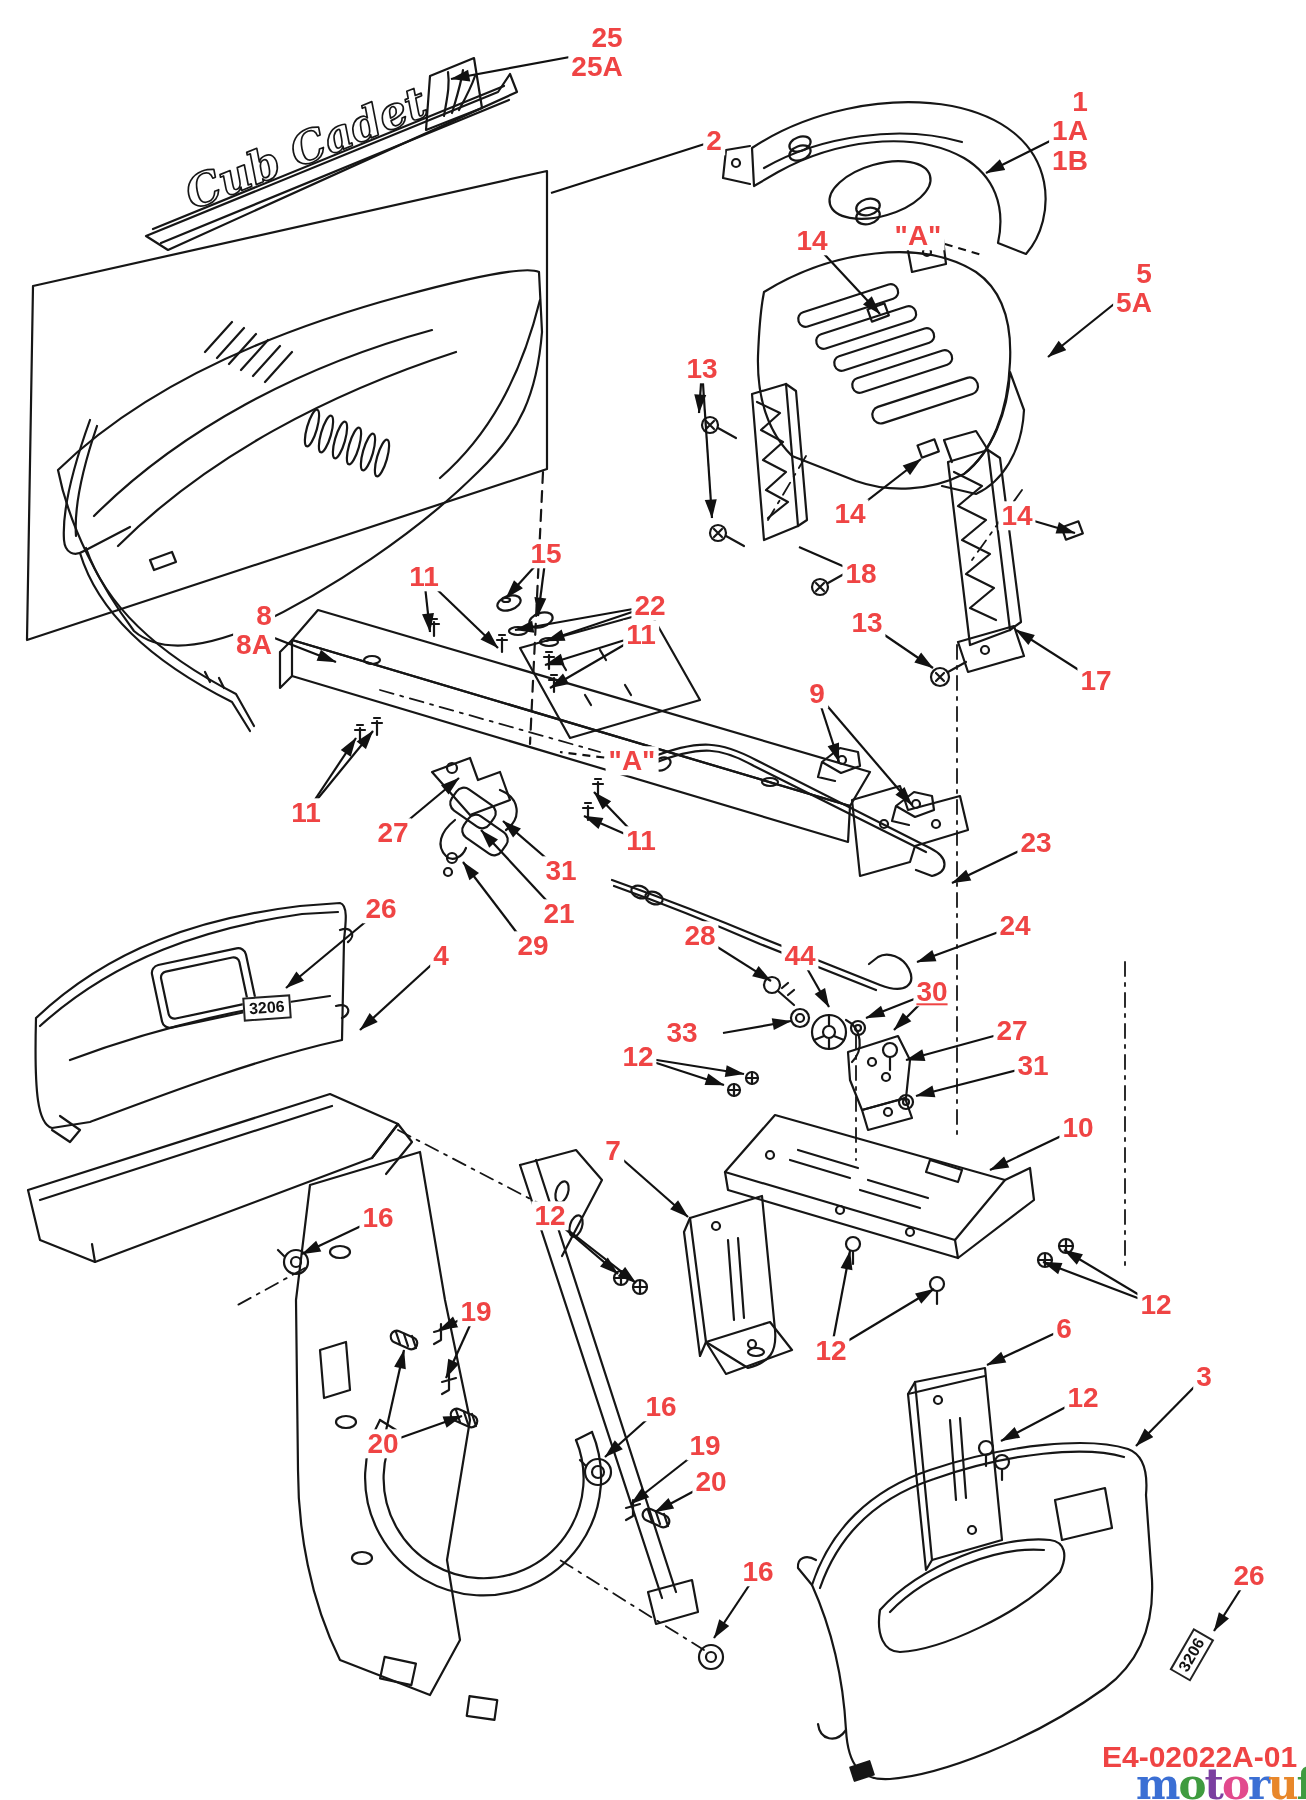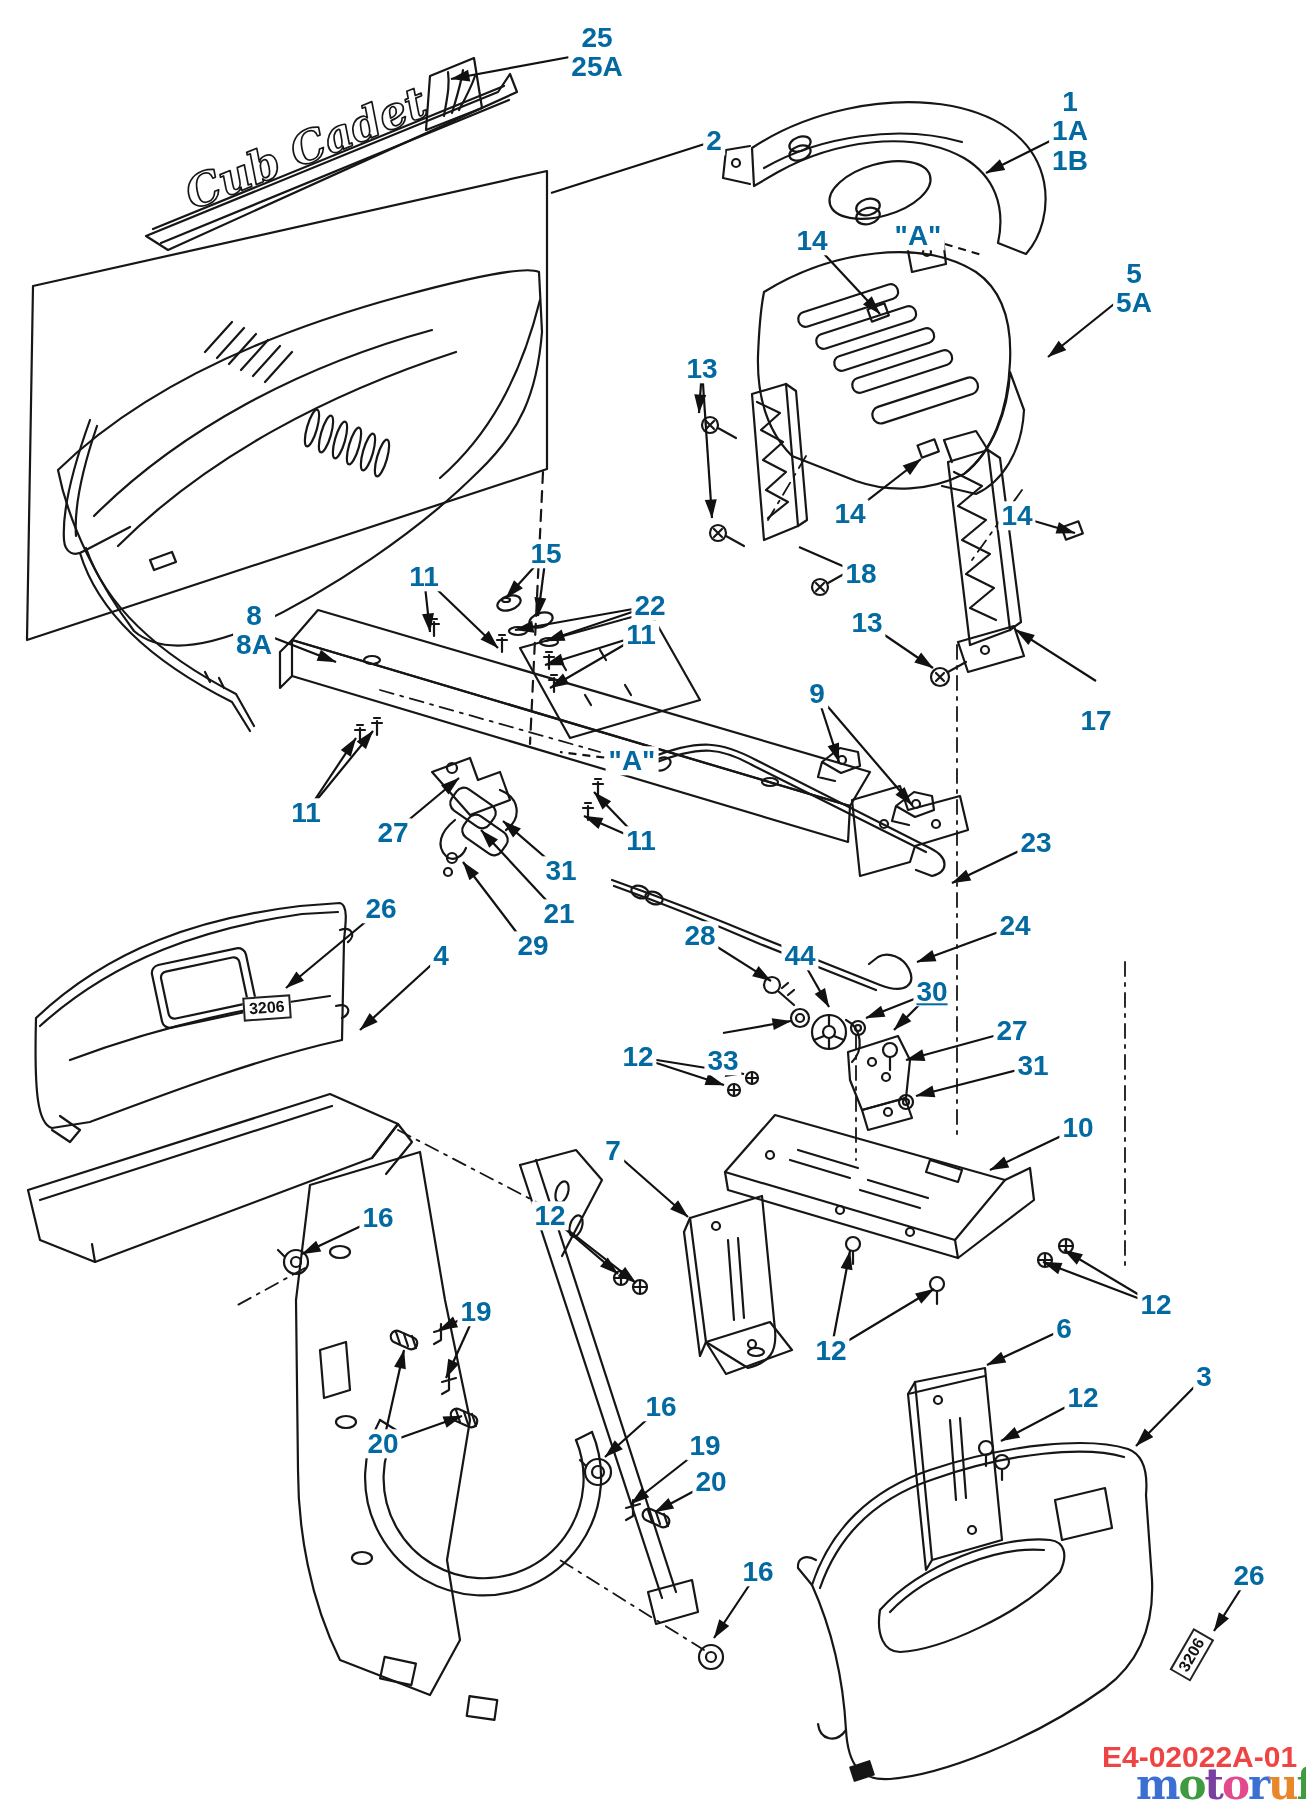--- a/index.html
+++ b/index.html
@@ -1,22 +1,22 @@
 <!DOCTYPE html>
 <html><head>
 <meta charset="utf-8">
 <style>
   html,body{margin:0;padding:0;background:#fff;}
   #page{position:relative;width:1306px;height:1800px;background:#fff;overflow:hidden;
         font-family:"Liberation Sans",sans-serif;}
   #art-svg,#leader-svg{position:absolute;left:0;top:0;}
   #leader-svg{pointer-events:none;}
   .callout{position:absolute;transform:translate(-50%,-50%);
-           font:bold 28px/1.05 "Liberation Sans",sans-serif;color:#0369a1;
-           background:#fff;padding:0 3px;white-space:pre-line;text-align:center;z-index:5;}
+           font:bold 28px/1.05 "Liberation Sans",sans-serif;color:#ef4444;
+           background:#fff;padding:0 3px;white-space:pre-line;text-align:right;z-index:5;}
   .sticker{position:absolute;border:2px solid #222;background:#fff;color:#111;
            font:bold 16px/1 "Liberation Sans",sans-serif;padding:2px 4px;z-index:4;}
   #sticker-left{left:243px;top:996px;transform:rotate(-4deg);}
   #sticker-right{left:1168px;top:1643px;transform:rotate(-60deg);}
   #figure-code{position:absolute;left:1102px;top:1740px;
                font:bold 30px "Liberation Sans",sans-serif;color:#ef4444;z-index:6;}
   #watermark{position:absolute;left:1136px;top:1760px;z-index:6;
              font:bold 42px "DejaVu Serif",serif;letter-spacing:-2px;white-space:nowrap;}
 </style>
 </head>
@@ -413,35 +413,35 @@
       <div class="callout" style="left: 850px; top: 514px;">14</div>
       <div class="callout" style="left: 1017px; top: 516px;">14</div>
       <div class="callout" style="left: 861px; top: 574px;">18</div>
       <div class="callout" style="left: 546px; top: 554px;">15</div>
       <div class="callout" style="left: 424px; top: 577px;">11</div>
       <div class="callout" style="left: 650px; top: 606px;">22</div>
       <div class="callout" style="left: 641px; top: 635px;">11</div>
       <div class="callout" style="left: 254px; top: 630px;">8
 8A</div>
       <div class="callout" style="left: 867px; top: 623px;">13</div>
-      <div class="callout" style="left: 1096px; top: 681px; margin-top: 40px;">17</div>
+      <div class="callout" style="left: 1096px; top: 681px;">17</div>
       <div class="callout" style="left: 632px; top: 761px;">"A"</div>
       <div class="callout" style="left: 817px; top: 694px;">9</div>
       <div class="callout" style="left: 306px; top: 813px;">11</div>
       <div class="callout" style="left: 393px; top: 833px;">27</div>
       <div class="callout" style="left: 561px; top: 871px;">31</div>
       <div class="callout" style="left: 559px; top: 914px;">21</div>
       <div class="callout" style="left: 527px; top: 946px; margin-left: 6px;">29</div>
       <div class="callout" style="left: 641px; top: 841px;">11</div>
       <div class="callout" style="left: 1036px; top: 843px;">23</div>
       <div class="callout" style="left: 1015px; top: 926px;">24</div>
       <div class="callout" style="left: 700px; top: 936px;">28</div>
       <div class="callout" style="left: 800px; top: 956px;">44</div>
       <div class="callout" style="left: 932px; top: 992px; text-decoration: underline;">30</div>
-      <div class="callout" style="left: 723px; top: 1033px; margin-top: 28px;">33</div>
+      <div class="callout" style="left: 682px; top: 1033px;">33</div>
       <div class="callout" style="left: 1012px; top: 1031px;">27</div>
       <div class="callout" style="left: 1033px; top: 1066px;">31</div>
       <div class="callout" style="left: 638px; top: 1057px;">12</div>
       <div class="callout" style="left: 381px; top: 909px;">26</div>
       <div class="callout" style="left: 441px; top: 956px;">4</div>
       <div class="callout" style="left: 613px; top: 1151px;">7</div>
       <div class="callout" style="left: 1078px; top: 1128px;">10</div>
       <div class="callout" style="left: 550px; top: 1216px;">12</div>
       <div class="callout" style="left: 378px; top: 1218px;">16</div>
       <div class="callout" style="left: 476px; top: 1312px;">19</div>

